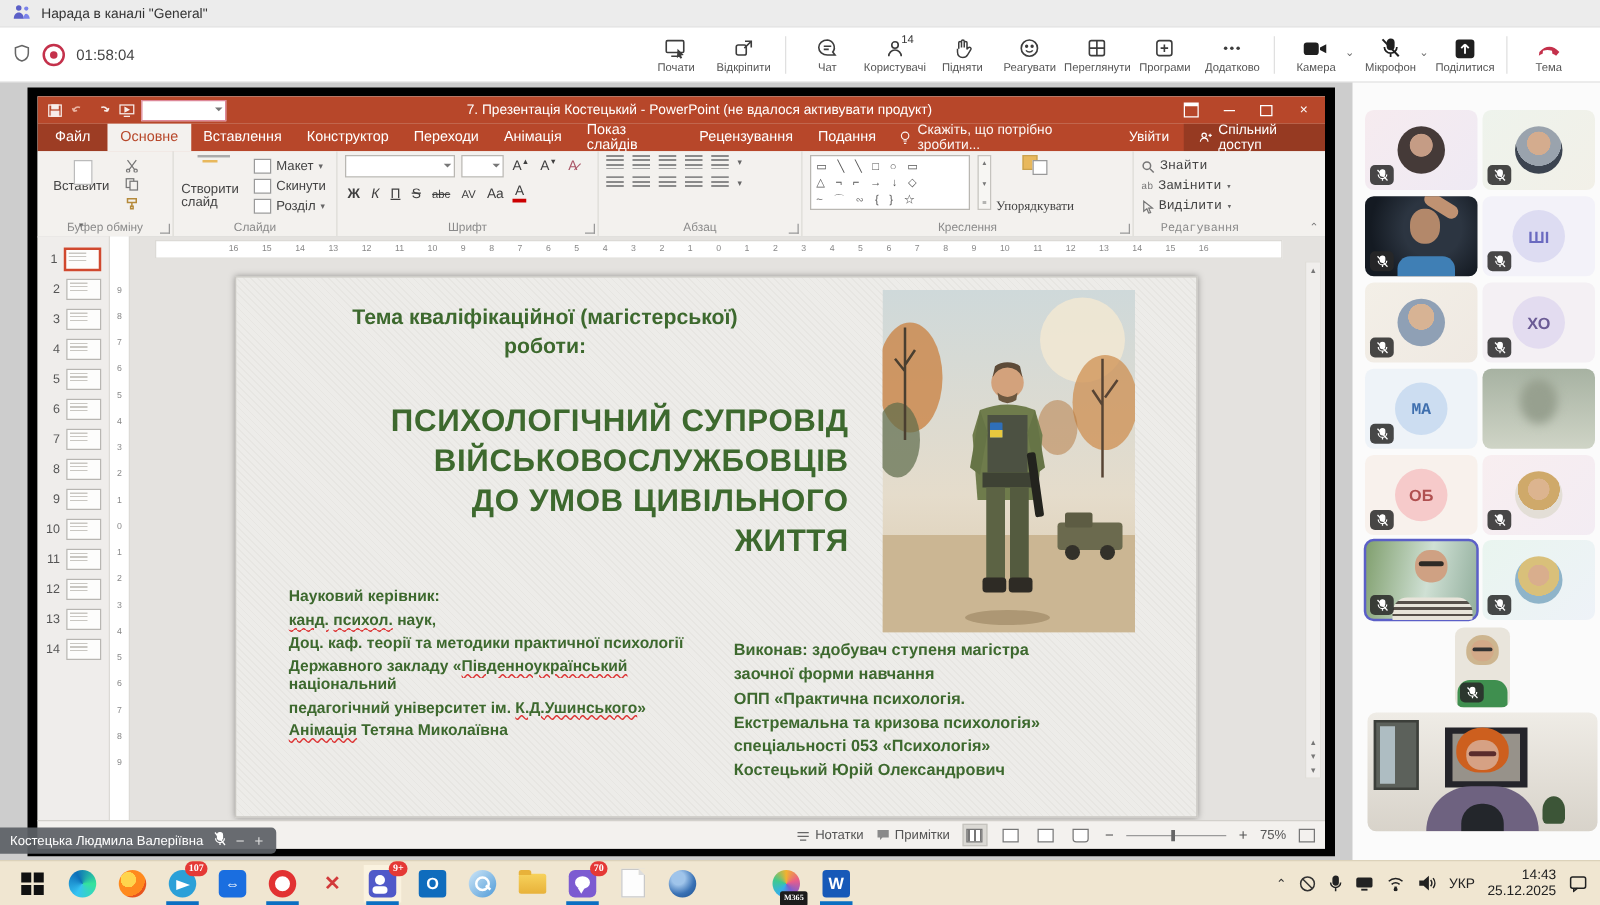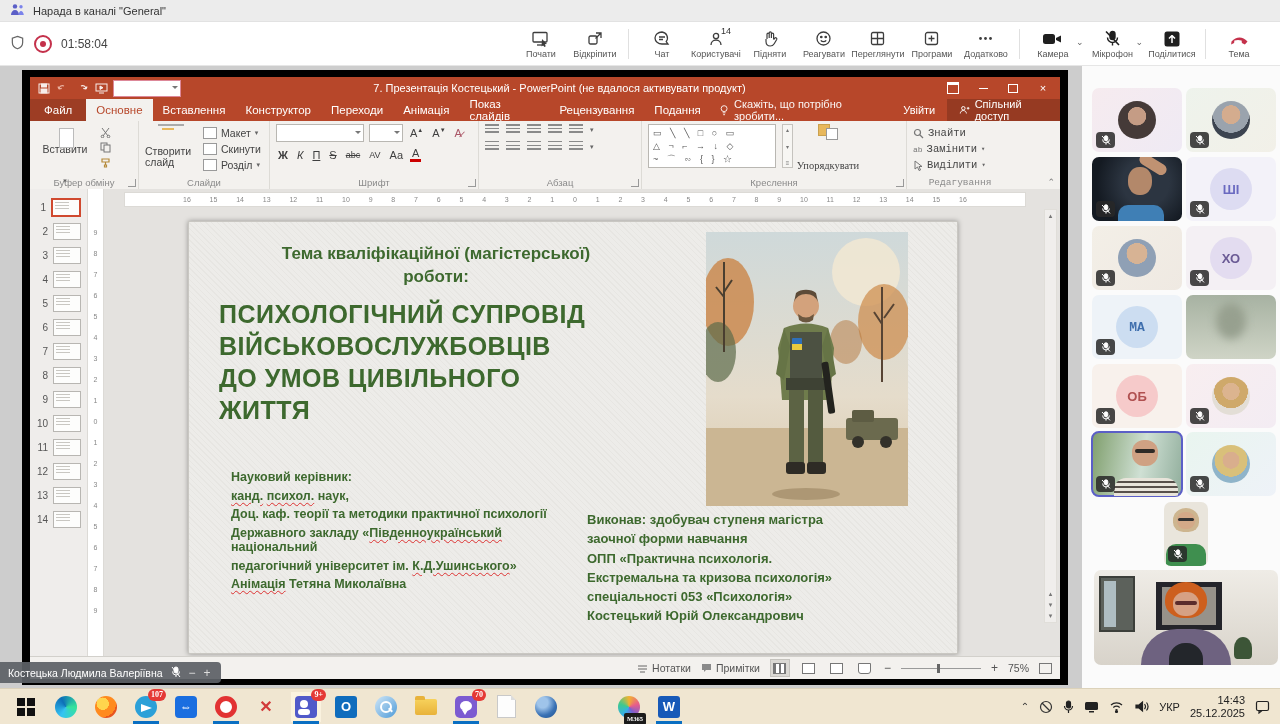--- a/index.html
+++ b/index.html
@@ -101,21 +101,21 @@
   #v-scroll{position:absolute;right:3px;top:20px;bottom:34px;width:13px;background:#f0eeec;border:1px solid #e0ded9;
     display:flex;flex-direction:column;align-items:center;justify-content:space-between;font-size:7px;color:#777;padding:2px 0;box-sizing:border-box;}
   #v-scroll .navcl{display:flex;flex-direction:column;gap:3px;align-items:center;}
 
   
   #slide{position:absolute;left:84px;top:32px;width:770px;height:433px;background:#edece9;
     background-image:repeating-linear-gradient(45deg,rgba(120,115,100,.05) 0 1px,transparent 1px 4px);
     box-shadow:0 0 5px rgba(0,0,0,.35);border:1px solid #c9c7c2;box-sizing:border-box;}
   .green{color:#3d692e;font-weight:bold;}
   #pretitle{position:absolute;left:22px;top:20px;width:450px;text-align:center;font-size:17px;line-height:23px;}
-  #heading{position:absolute;left:30px;top:76px;width:460px;text-align:left;font-size:25px;line-height:32px;letter-spacing:.5px;}
+  #heading{position:absolute;left:30px;top:99px;width:460px;text-align:right;font-size:25px;line-height:32px;letter-spacing:.5px;}
   #left-block{position:absolute;left:42px;top:248px;width:330px;font-size:12.5px;line-height:14.5px;}
   #left-block div{margin-bottom:4px;}
   #right-block{position:absolute;left:398px;top:288px;width:352px;font-size:13px;line-height:19.3px;}
   .sq{text-decoration:underline wavy #d33;text-decoration-thickness:1px;text-underline-offset:2px;}
   #soldier{position:absolute;left:517px;top:10px;width:202px;height:274px;}
 
   
   #ppt-status{position:absolute;left:0;bottom:0;right:0;height:22px;background:#f3f1ee;border-top:1px solid #d2d0cb;
     display:flex;align-items:center;justify-content:flex-end;gap:10px;font-size:10.5px;color:#555;padding-right:8px;}
   .st-item{display:flex;align-items:center;gap:4px;}

